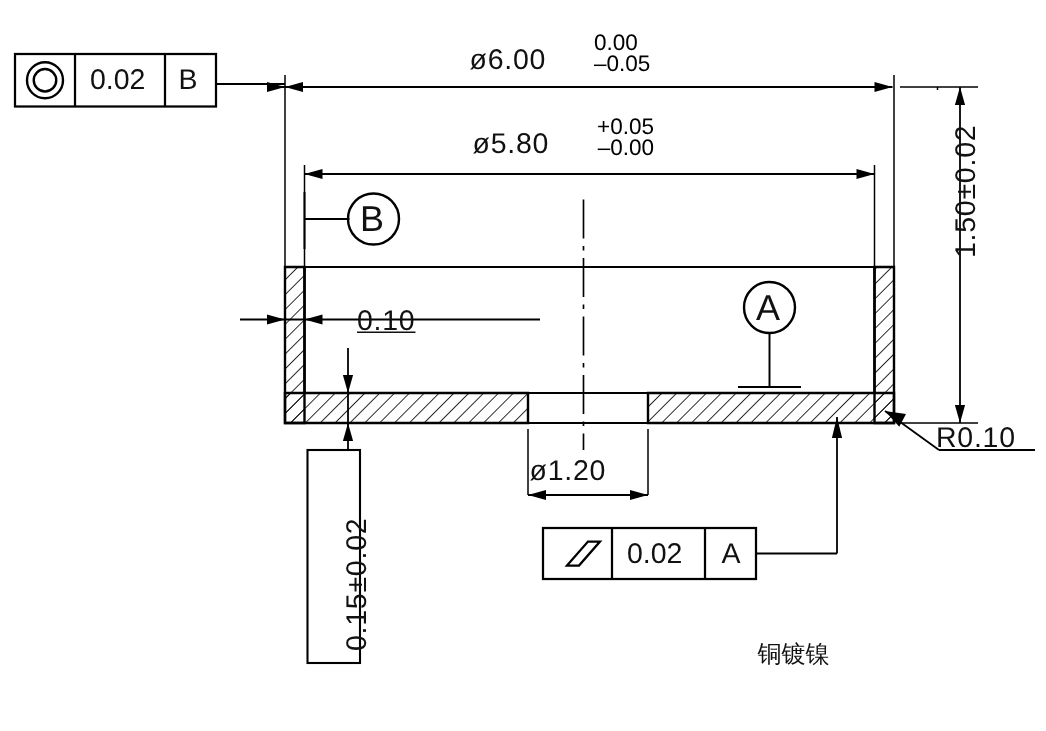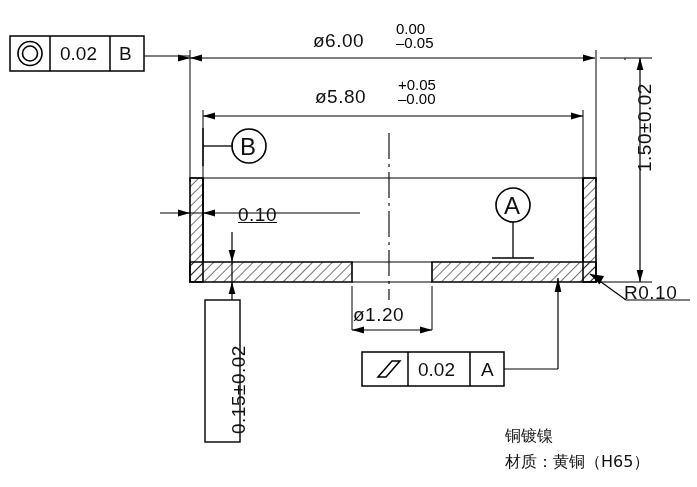--- a/index.html
+++ b/index.html
@@ -142,21 +142,21 @@
     <rect x="205" y="300" width="35" height="142" fill="#fff" stroke="#000" stroke-width="1.4"></rect>
   </svg>
 
   <div class="txt dim" style="left:313px;top:30px;">ø6.00</div>
   <div class="tolstack" style="left:396px;top:22px;">
     <div><span></span><span>0.00</span></div>
     <div><span>–</span><span>0.05</span></div>
   </div>
 
   <div class="txt dim" style="left:315px;top:86px;">ø5.80</div>
-  <div class="tolstack" style="left:398px;top:78px;">
+  <div class="tolstack" style="left:398px;top:78px;text-align:right;">
     <div><span>+</span><span>0.05</span></div>
     <div><span>–</span><span>0.00</span></div>
   </div>
 
   <div class="txt dim vert" style="left:634px;top:172px;transform:rotate(-90deg);">1.50±0.02</div>
 
   <div class="txt dim" style="left:238px;top:204px;text-decoration:underline;">0.10</div>
 
   <div class="txt dim vert" style="left:228px;top:434px;transform:rotate(-90deg);">0.15±0.02</div>
 
@@ -167,15 +167,14 @@
   <div class="txt fcf" style="left:60px;top:43px;">0.02</div>
   <div class="txt fcf" style="left:119px;top:43px;">B</div>
 
   <div class="txt fcf" style="left:418px;top:359px;">0.02</div>
   <div class="txt fcf" style="left:481px;top:359px;">A</div>
 
   <div class="txt" style="left:240px;top:133px;font-size:24px;">B</div>
   <div class="txt" style="left:504px;top:192px;font-size:24px;">A</div>
 
   <div class="txt cjk" style="left:505px;top:426px;">铜镀镍</div>
-  <div class="txt cjk" style="left:505px;top:452px;">材质：黄铜（H65）</div>
 
 </div>
 
 </body></html>

